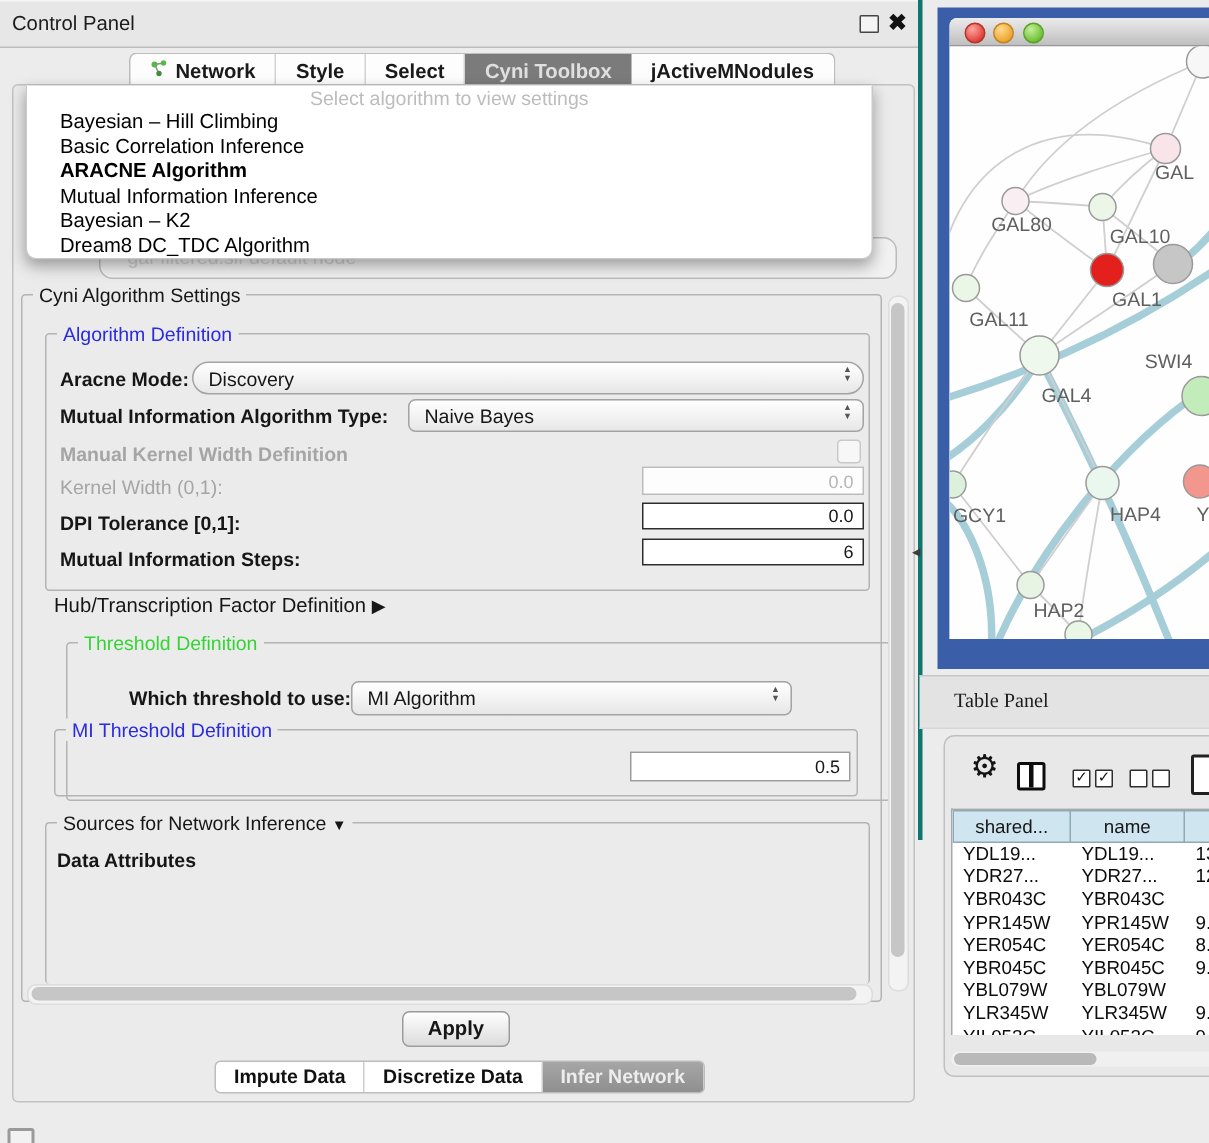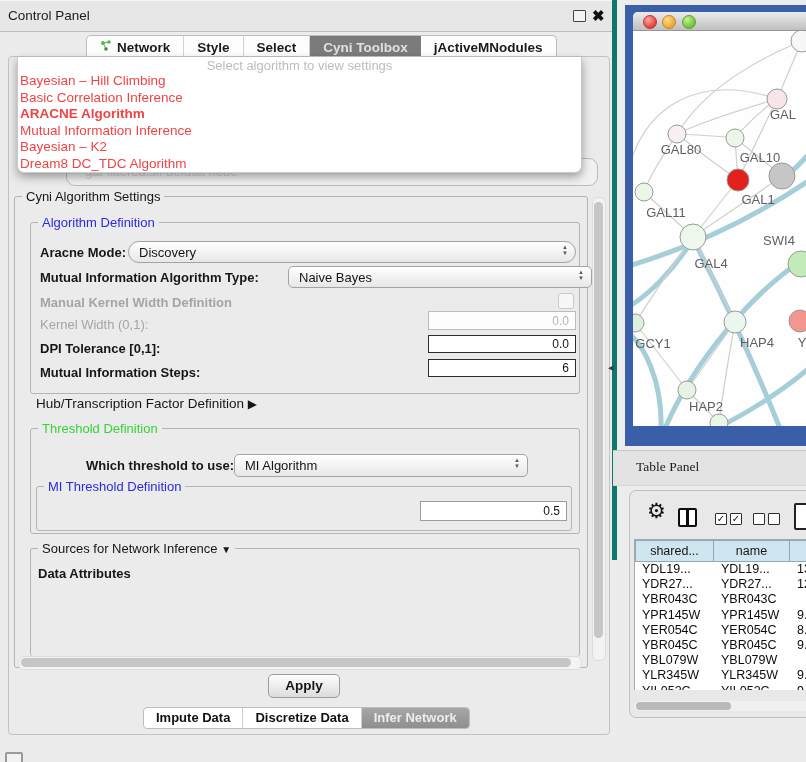--- a/index.html
+++ b/index.html
@@ -1,20 +1,20 @@
 <!DOCTYPE html>
 <html><head>
 <meta charset="utf-8">
 <style>
   html,body{margin:0;padding:0;}
   #root{position:relative;width:806px;height:762px;background:#ececec;overflow:hidden;
         font-family:"Liberation Sans",sans-serif;color:#161616;}
   .abs{position:absolute;}
   
-  #cp{left:0;top:0;width:612px;height:560px;background:#ececec;border-right:5px solid #0f766e;}
+  #cp{left:0;top:0;width:612px;height:560px;background:#ececec;border-right:3px solid #0f766e;}
   #cp-header{left:0;top:0;width:612px;height:30px;background:#e7e7e7;border-bottom:1px solid #bdbdbd;
              border-top:1px solid #f6f6f6;}
   #cp-title{left:8px;top:7px;font-size:13.5px;color:#1c1c1c;}
   .winbtn{top:9px;width:12px;height:12px;font-size:13px;line-height:12px;color:#111;text-align:center;}
   #float-btn{left:573px;width:11px;height:10px;border:1.5px solid #444;border-radius:1px;background:#f4f4f4;}
   #close-btn{left:592px;font-weight:bold;font-size:15px;}
   
   #tabbar{left:86px;top:35px;height:22px;display:flex;background:#fdfdfd;border:1px solid #bdbdbd;
           border-bottom:none;border-radius:5px 5px 0 0;overflow:hidden;font-size:13.5px;font-weight:bold;}
   .tab{padding:0 13px;display:flex;align-items:center;gap:5px;border-right:1px solid #d4d4d4;color:#1a1a1a;}
@@ -22,21 +22,21 @@
   .tab.sel{background:#7b7b7b;color:#e0e0e0;border-right:none;}
   
   #content{left:8px;top:56px;width:600px;height:677px;background:#ebebeb;border:1px solid #c2c2c2;border-radius:4px;}
   
   #bg-combo{left:66px;top:158px;width:512px;height:26px;background:#f1f1f1;border:1px solid #bcbcbc;
             border-radius:9px;line-height:25px;padding-left:18px;color:#d2d2d2;font-size:13px;z-index:2;}
   
   #algo-pop{left:17px;top:57px;width:563px;height:115px;background:#fff;border:1px solid #c9c9c9;border-top:none;
             border-radius:0 0 7px 7px;box-shadow:0 4px 10px rgba(0,0,0,.35);z-index:5;}
   #algo-ph{text-align:center;color:#bcbcbc;font-size:13px;height:15px;margin-top:1px;}
-  .algo-item{font-size:13.5px;height:16.5px;line-height:16.5px;padding-left:2px;color:#ef4444;white-space:nowrap;}
+  .algo-item{font-size:13.5px;height:16.5px;line-height:16.5px;padding-left:2px;color:#000000;white-space:nowrap;margin-left:20px;}
   .algo-item.sel{font-weight:bold;}
   
   .group{border:1px solid #b4b4b4;border-radius:3px;}
   .legend{position:absolute;top:-8px;left:7px;background:#ebebeb;padding:0 4px;font-size:13px;white-space:nowrap;}
   .legend.blue{color:#2a2ae0;}
   .legend.green{color:#35d435;}
   .lbl{position:absolute;font-weight:bold;font-size:13px;white-space:nowrap;color:#161616;}
   .lbl.dis{color:#a5a5a5;}
   .combo{position:absolute;background:linear-gradient(#ffffff,#e7e7e7);border:1px solid #a3a3a3;border-radius:5px;
          font-size:13px;display:flex;align-items:center;padding:0 20px 0 10px;}
@@ -159,39 +159,39 @@
 
     <div class="abs group" style="left:30px;top:222px;width:548px;height:170px;">
       <span class="legend blue">Algorithm Definition</span>
     </div>
     <div class="lbl" style="left:40px;top:245px;">Aracne Mode:</div>
     <div class="combo" style="left:128px;top:241px;width:416px;height:20px;border-radius:11px;">
       <span>Discovery</span>
       <span class="arrows">▲<span>▼</span></span>
     </div>
     <div class="lbl" style="left:40px;top:270px;">Mutual Information Algorithm Type:</div>
-    <div class="combo" style="left:272px;top:266px;width:272px;height:20px;margin-left:16px;">
+    <div class="combo" style="left:272px;top:266px;width:272px;height:20px;">
       <span>Naive Bayes</span>
       <span class="arrows">▲<span>▼</span></span>
     </div>
     <div class="lbl dis" style="left:40px;top:295px;">Manual Kernel Width Definition</div>
     <div class="checkbox" style="left:558px;top:293px;"></div>
     <div class="lbl dis" style="left:40px;top:317px;font-weight:normal;">Kernel Width (0,1):</div>
     <div class="field dim" style="left:428px;top:311px;width:134px;height:17px;">0.0</div>
     <div class="lbl" style="left:40px;top:341px;">DPI Tolerance [0,1]:</div>
     <div class="field strong" style="left:428px;top:335px;width:134px;height:16px;">0.0</div>
     <div class="lbl" style="left:40px;top:365px;">Mutual Information Steps:</div>
     <div class="field strong" style="left:428px;top:359px;width:134px;height:16px;">6</div>
 
     <div class="abs" style="left:36px;top:396px;font-size:13.5px;">
       <span>Hub/Transcription Factor Definition</span>
       <span style="font-size:12px;"> ▶</span>
     </div>
 
-    <div class="abs group" style="left:30px;top:428px;width:548px;height:104px;">
+    <div class="abs group" style="left:44px;top:428px;width:548px;height:104px;">
       <span class="legend green">Threshold Definition</span>
     </div>
     <div class="lbl" style="left:86px;top:458px;">Which threshold to use:</div>
     <div class="combo" style="left:234px;top:454px;width:262px;height:21px;">
       <span>MI Algorithm</span>
       <span class="arrows">▲<span>▼</span></span>
     </div>
     <div class="abs group" style="left:36px;top:486px;width:534px;height:43px;">
       <span class="legend blue">MI Threshold Definition</span>
     </div>

